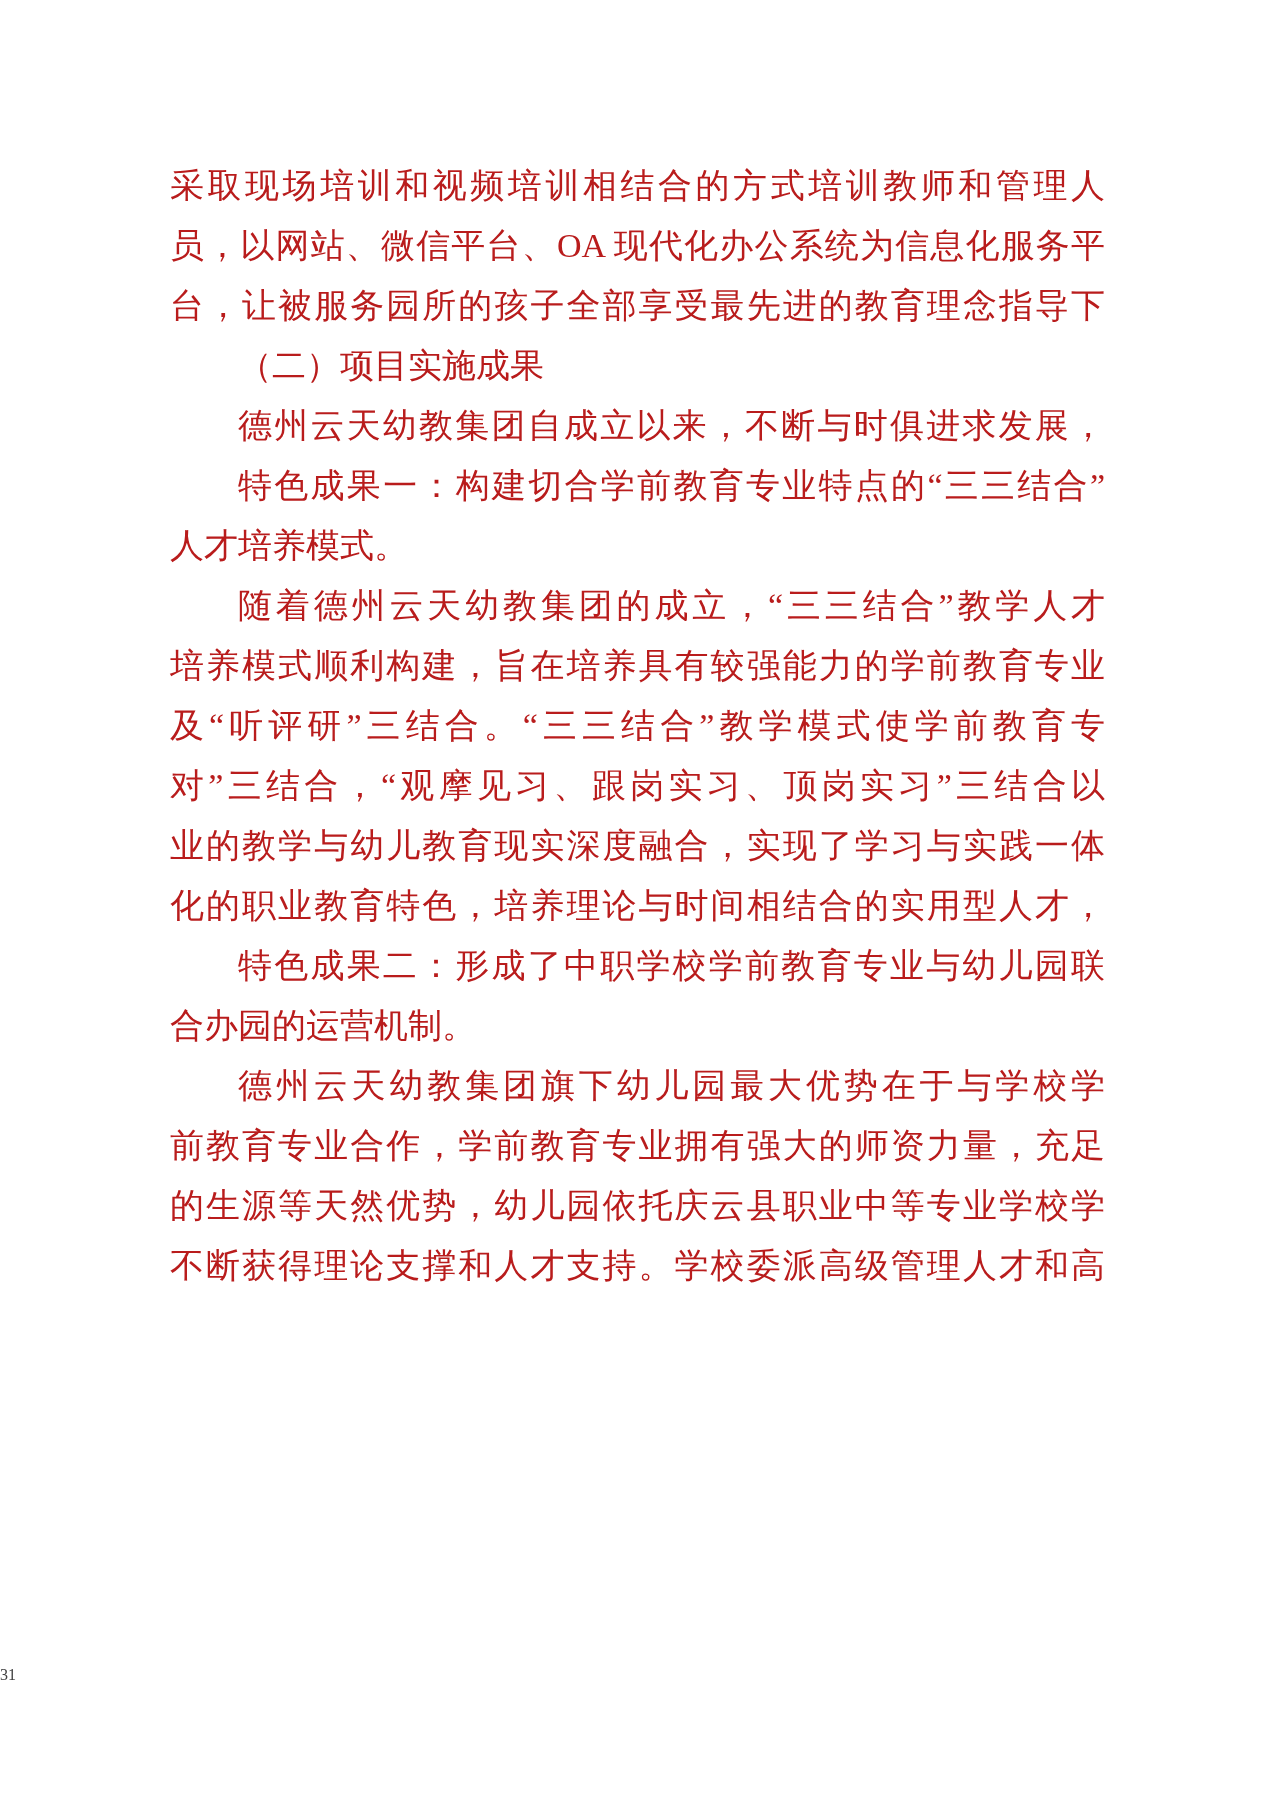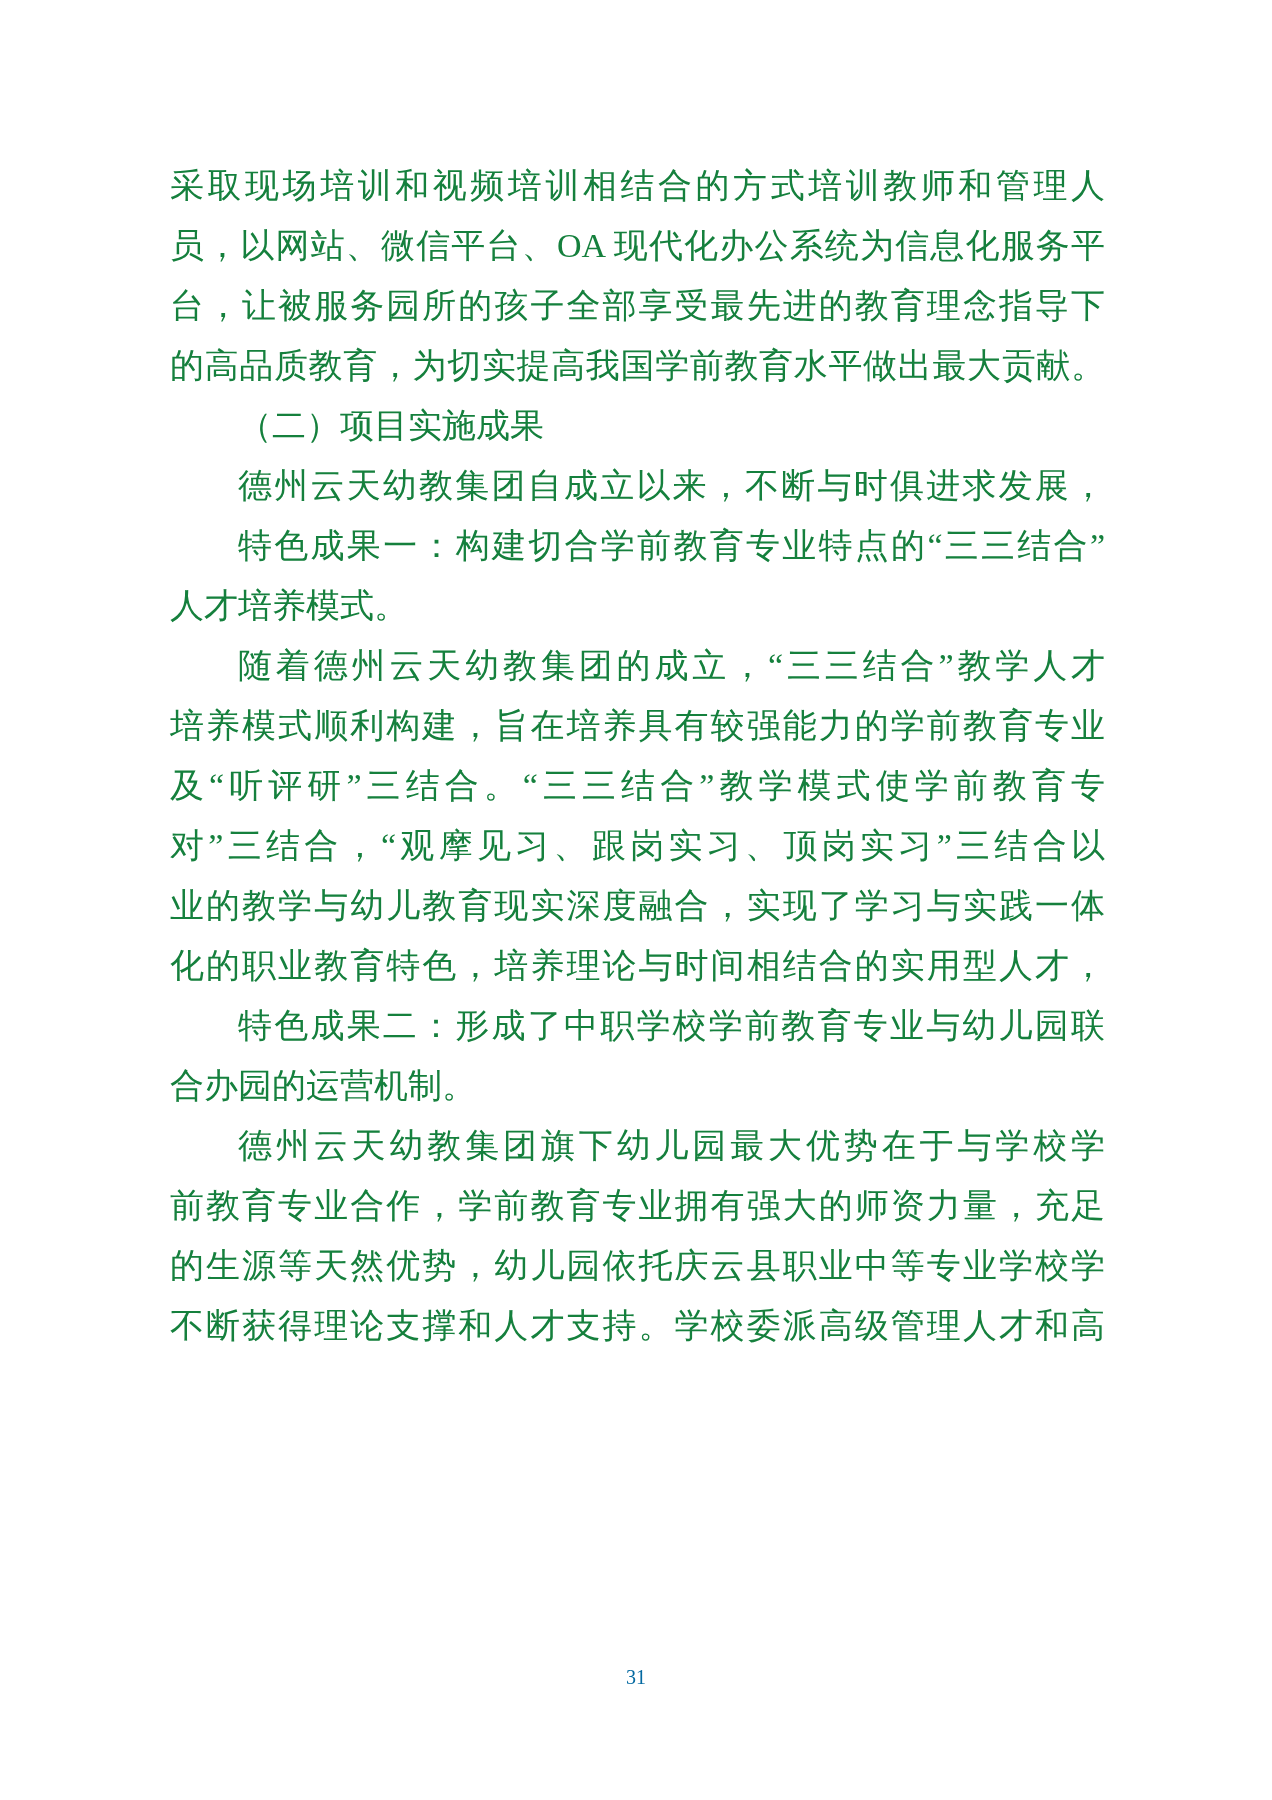--- a/index.html
+++ b/index.html
@@ -35,34 +35,33 @@
     text-align-last: justify;
   }
   .line.indent {
     text-indent: 2em;
   }
   .page-number {
     position: absolute;
     left: 0;
     right: 0;
     top: 1666px;
-    text-align: center;
-    font-size: 20px;
-    color: #0369a1;
+    text-align: left;
+    font-size: 16px;
+    color: #404040;
   }
 </style>
 </head>
 <body>
 
 <div class="page">
-  <div class="body-text" id="body-text" style="color: #15803d;">
+  <div class="body-text" id="body-text" style="color: #b91c1c;">
       <div class="line fill">采取现场培训和视频培训相结合的方式培训教师和管理人</div>
       <div class="line fill">员，以网站、微信平台、OA 现代化办公系统为信息化服务平</div>
       <div class="line fill">台，让被服务园所的孩子全部享受最先进的教育理念指导下</div>
-      <div class="line fill">的高品质教育，为切实提高我国学前教育水平做出最大贡献。</div>
       <div class="line indent">（二）项目实施成果</div>
       <div class="line indent fill">德州云天幼教集团自成立以来，不断与时俱进求发展，</div>
       <div class="line indent fill">特色成果一：构建切合学前教育专业特点的“三三结合”</div>
       <div class="line">人才培养模式。</div>
       <div class="line indent fill">随着德州云天幼教集团的成立，“三三结合”教学人才</div>
       <div class="line fill">培养模式顺利构建，旨在培养具有较强能力的学前教育专业</div>
       <div class="line fill">及“听评研”三结合。“三三结合”教学模式使学前教育专</div>
       <div class="line fill">对”三结合，“观摩见习、跟岗实习、顶岗实习”三结合以</div>
       <div class="line fill">业的教学与幼儿教育现实深度融合，实现了学习与实践一体</div>
       <div class="line fill">化的职业教育特色，培养理论与时间相结合的实用型人才，</div>

